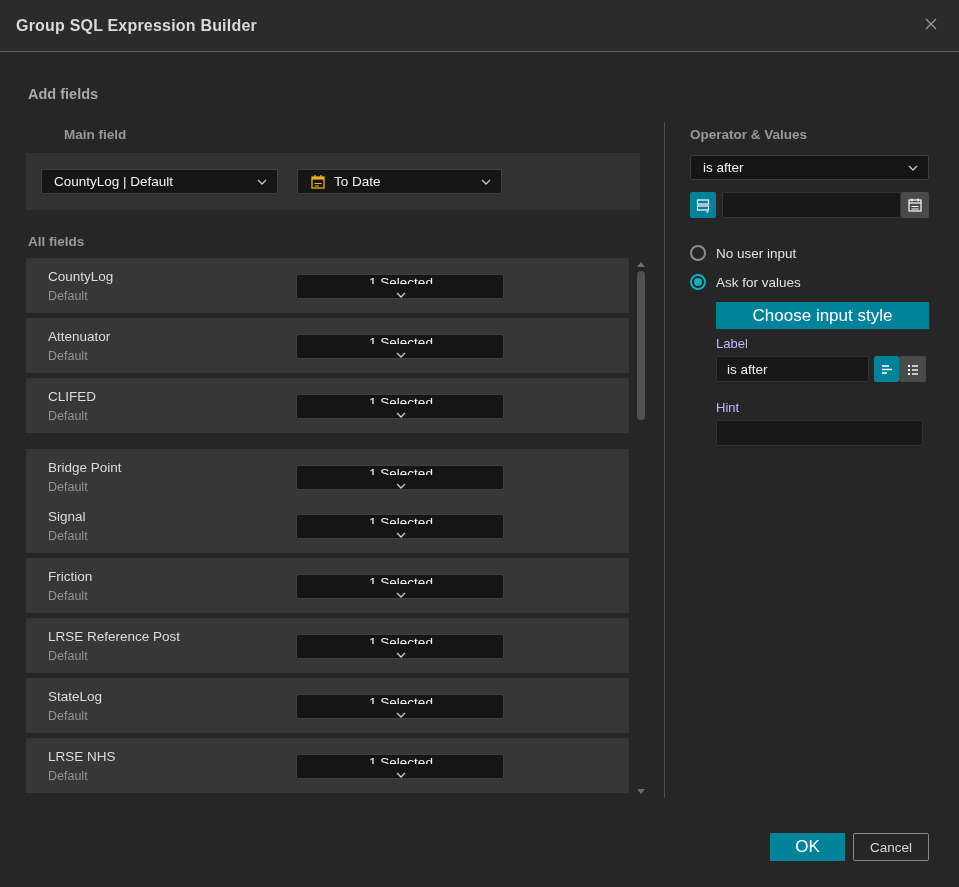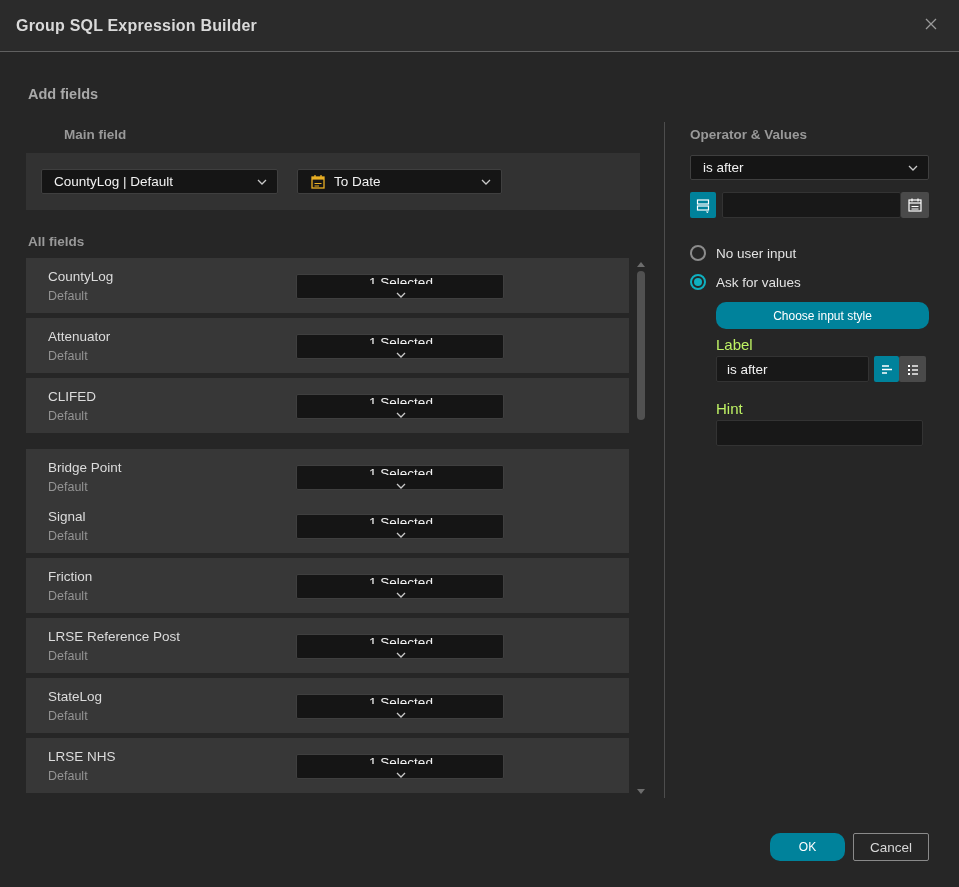--- a/index.html
+++ b/index.html
@@ -13,21 +13,21 @@
     position:absolute; left:0; top:0; width:959px; height:52px;
     background:#2b2b2b; border-bottom:1px solid #606060;
     display:flex; align-items:center; justify-content:space-between;
     padding:0 16px;
   }
   .title { font-size:16px; font-weight:700; color:#d9d9d9; letter-spacing:.2px; }
   .close-btn { width:24px; height:24px; display:flex; align-items:center; justify-content:center; cursor:pointer; }
 
   .section-heading { position:absolute; font-size:14.5px; font-weight:700; color:#a8a8a8; }
   .sub-label { position:absolute; font-size:13.5px; font-weight:700; color:#999; }
-  .tiny-label { position:absolute; font-size:15px; color:#bef264; }
+  .tiny-label { position:absolute; font-size:13px; color:#c4b5fd; }
 
   .panel { position:absolute; background:#323232; }
 
   .select {
     position:absolute; height:25px; background:#151515;
     border:1px solid #3f3f3f; border-radius:2px;
     display:flex; align-items:center; gap:8px;
     padding:0 10px 0 12px; cursor:pointer;
   }
   .select .sel-text { font-size:13.5px; color:#f2f2f2; flex:1; white-space:nowrap; overflow:hidden; }
@@ -65,22 +65,22 @@
   }
 
   .radio-row { position:absolute; left:690px; display:flex; align-items:center; gap:10px; cursor:pointer; }
   .radio { width:16px; height:16px; border-radius:50%; border:2px solid #8c8c8c; background:transparent; flex:0 0 auto; }
   .radio.checked { border-color:#0fb0c0; display:flex; align-items:center; justify-content:center; }
   .radio.checked::after { content:""; width:8px; height:8px; border-radius:50%; background:#0fb0c0; }
   .radio-label { font-size:13.5px; color:#e2e2e2; }
 
   .primary-btn {
     position:absolute; background:#00829b; color:#fff; border:none;
-    font-size:12px; font-family:"Liberation Sans", sans-serif;
-    border-radius:10px; cursor:pointer; display:flex; align-items:center; justify-content:center;
+    font-size:17px; font-family:"Liberation Sans", sans-serif;
+    border-radius:0; cursor:pointer; display:flex; align-items:center; justify-content:center;
   }
   .outline-btn {
     position:absolute; background:transparent; color:#d8d8d8;
     border:1px solid #8a8a8a; font-size:13.5px; font-family:"Liberation Sans", sans-serif;
     border-radius:2px; cursor:pointer; display:flex; align-items:center; justify-content:center;
   }
 </style>
 </head>
 <body>
 

